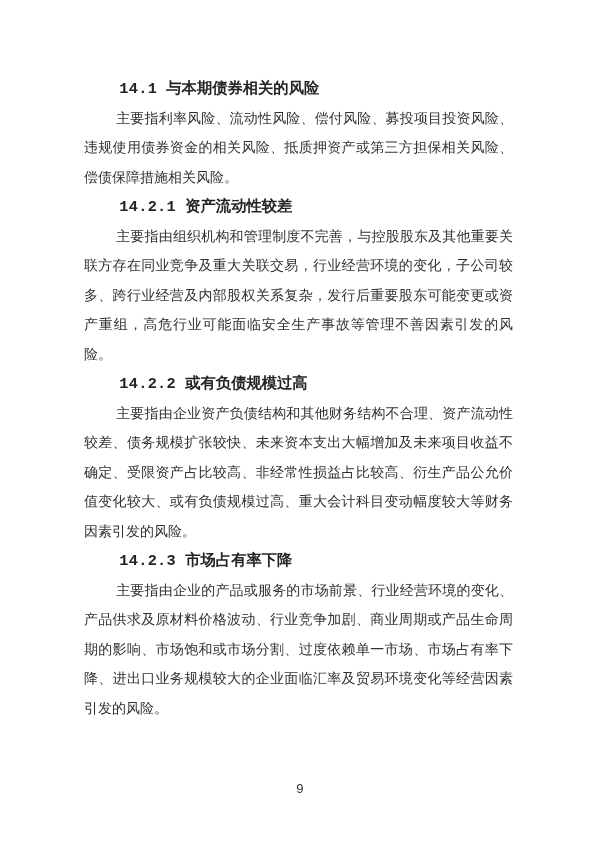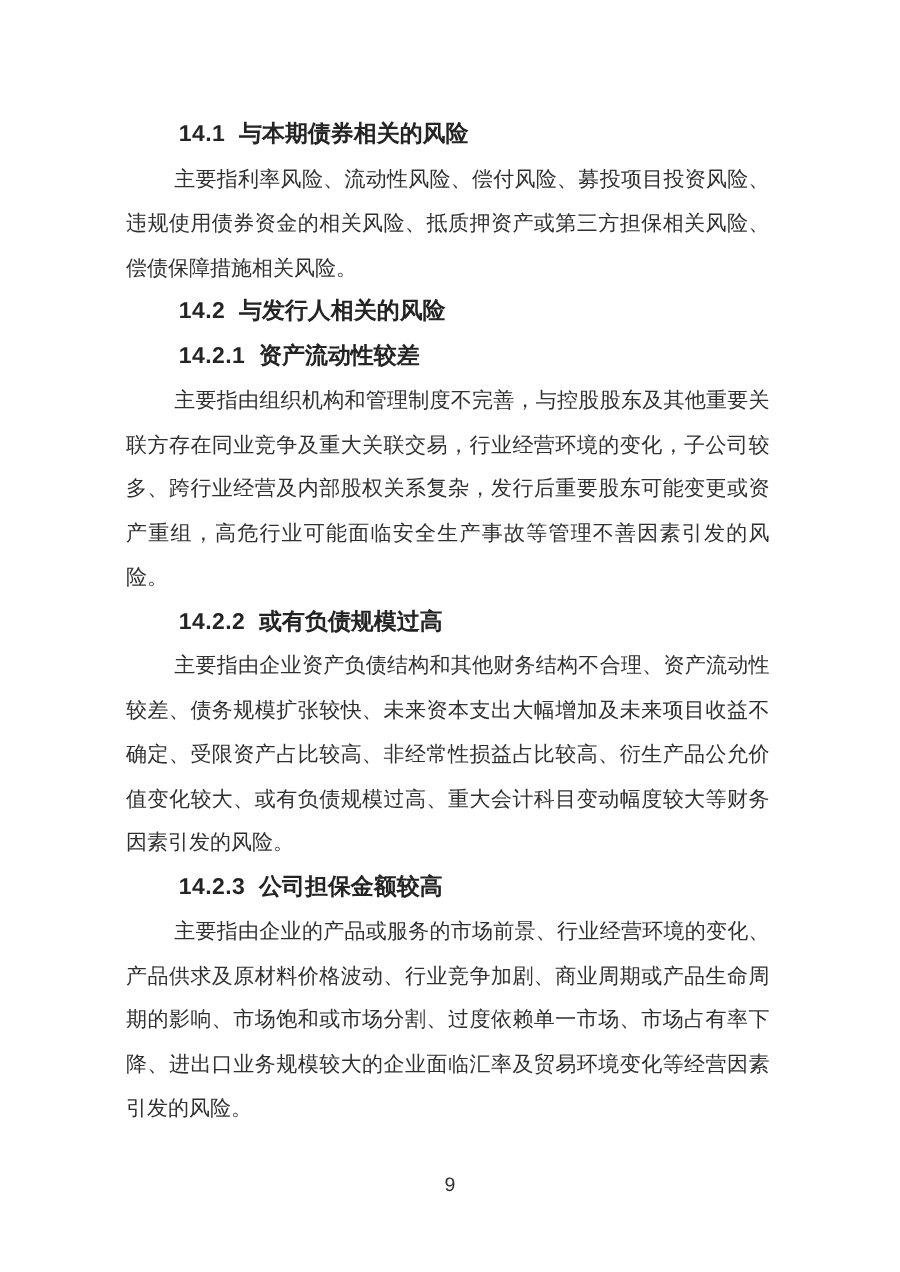--- a/index.html
+++ b/index.html
@@ -5,21 +5,21 @@
   html, body {
     margin: 0;
     padding: 0;
     background: #ffffff;
   }
   .page {
     position: relative;
     width: 600px;
     height: 848px;
     background: #ffffff;
-    font-family: Liberation Sans, sans-serif;
+    font-family: Liberation Mono, monospace;
     color: #303030;
     overflow: hidden;
   }
   .content {
     position: absolute;
     left: 84px;
     top: 75px;
     width: 429px;
   }
   .heading {
@@ -60,31 +60,30 @@
 </head>
 <body>
 
 <div class="page">
   <div class="content">
 
     <h3 class="heading"><span class="num">14.1</span><span>与本期债券相关的风险</span></h3>
 
     <p class="para">主要指利率风险、流动性风险、偿付风险、募投项目投资风险、违规使用债券资金的相关风险、抵质押资产或第三方担保相关风险、偿债保障措施相关风险。</p>
 
-    <h3 class="heading"><span class="num">14.2</span><span>与发行人相关的风险</span></h3>
 
     <h3 class="heading"><span class="num">14.2.1</span><span>资产流动性较差</span></h3>
 
     <p class="para">主要指由组织机构和管理制度不完善，与控股股东及其他重要关联方存在同业竞争及重大关联交易，行业经营环境的变化，子公司较多、跨行业经营及内部股权关系复杂，发行后重要股东可能变更或资产重组，高危行业可能面临安全生产事故等管理不善因素引发的风险。</p>
 
     <h3 class="heading"><span class="num">14.2.2</span><span>或有负债规模过高</span></h3>
 
     <p class="para">主要指由企业资产负债结构和其他财务结构不合理、资产流动性较差、债务规模扩张较快、未来资本支出大幅增加及未来项目收益不确定、受限资产占比较高、非经常性损益占比较高、衍生产品公允价值变化较大、或有负债规模过高、重大会计科目变动幅度较大等财务因素引发的风险。</p>
 
-    <h3 class="heading"><span class="num">14.2.3</span><span>公司担保金额较高</span></h3>
+    <h3 class="heading"><span class="num">14.2.3</span><span>市场占有率下降</span></h3>
 
     <p class="para">主要指由企业的产品或服务的市场前景、行业经营环境的变化、产品供求及原材料价格波动、行业竞争加剧、商业周期或产品生命周期的影响、市场饱和或市场分割、过度依赖单一市场、市场占有率下降、进出口业务规模较大的企业面临汇率及贸易环境变化等经营因素引发的风险。</p>
 
   </div>
 
   <div class="footer">
     <span>9</span>
   </div>
 </div>
 

